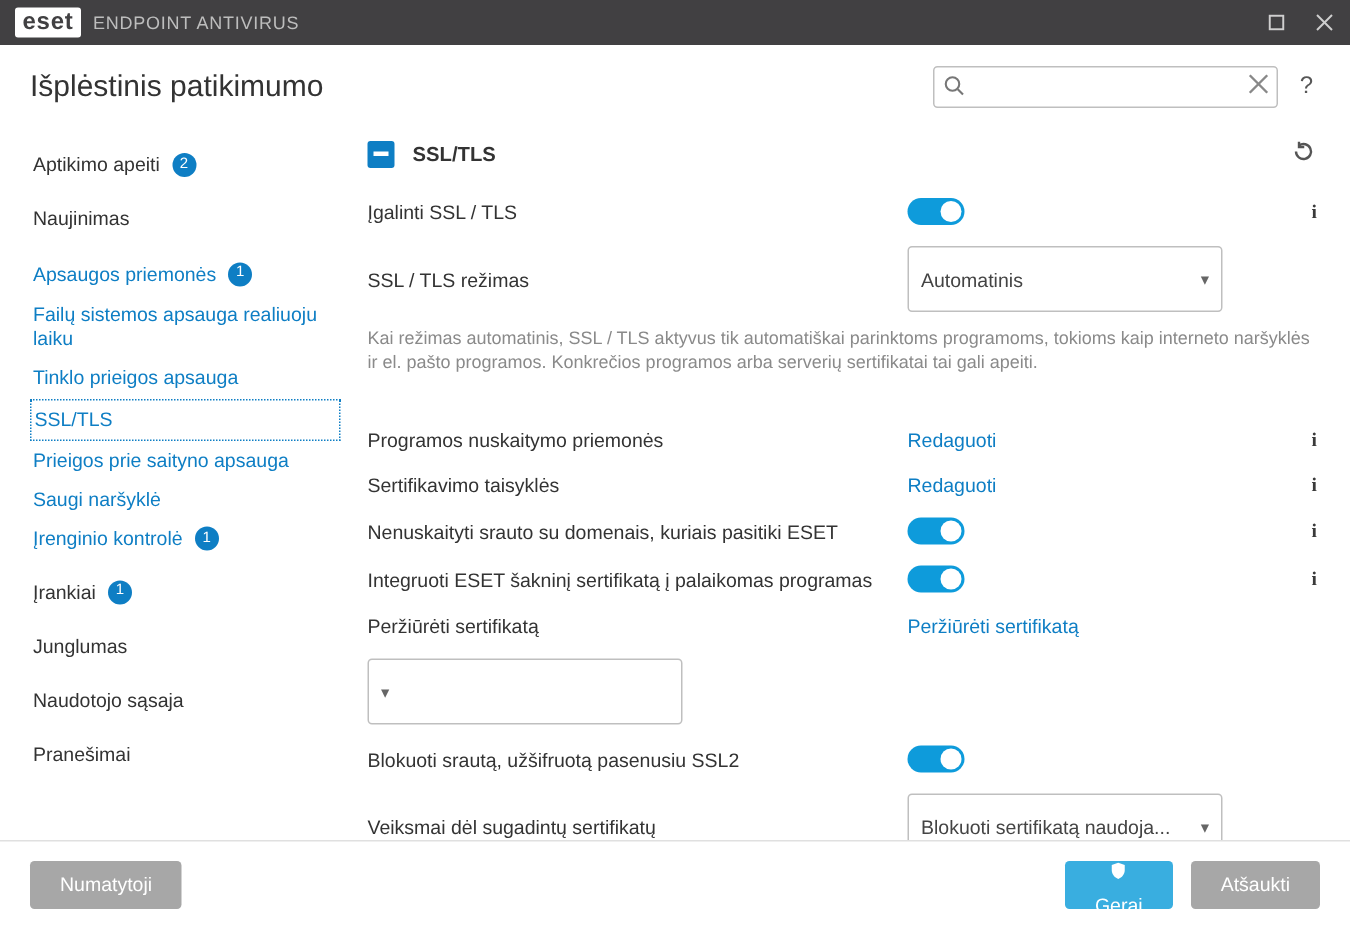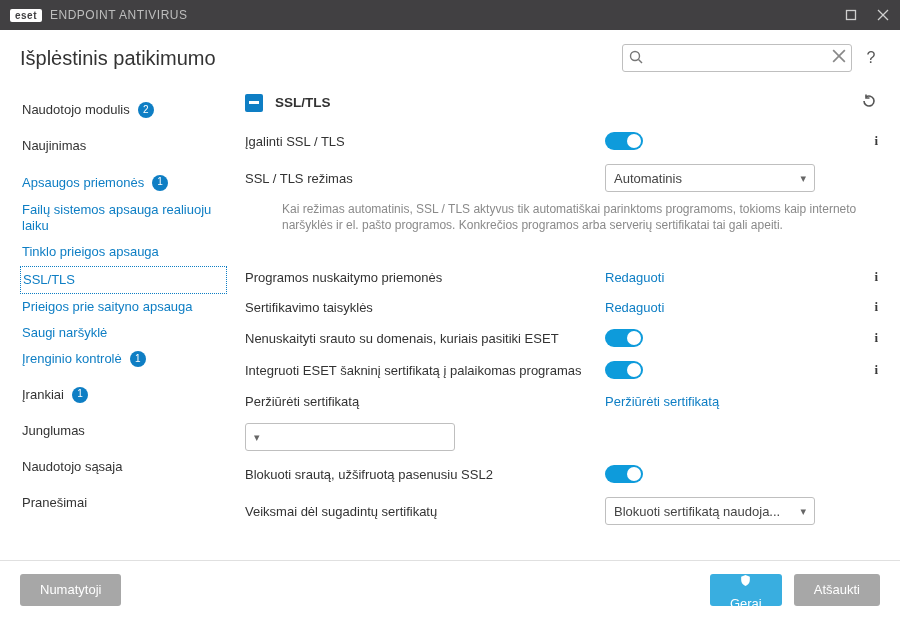--- a/index.html
+++ b/index.html
@@ -1,21 +1,21 @@
 <!DOCTYPE html>
 <html><head>
 <meta charset="utf-8">
 <style>
   * { box-sizing: border-box; margin: 0; padding: 0; font-family: "Segoe UI", Arial, sans-serif; }
   html, body { width: 900px; height: 620px; overflow: hidden; background: #fff; }
 
   
   .titlebar { height: 30px; background: #414042; color: #fff; display: flex; align-items: center; padding: 0 10px; }
   .titlebar .brand { display: flex; align-items: center; gap: 8px; font-size: 12px; letter-spacing: .5px; }
-  .titlebar .brand .eset-logo { background:#fff; color:#414042; font-weight:700; font-size:10px; padding:1px 5px; border-radius:2px; }
+  .titlebar .brand .eset-logo { background:#fff; color:#414042; font-weight:700; font-size:16px; padding:1px 5px; border-radius:2px; }
   .titlebar .brand .prodname { color:#bdbdbd; font-weight:400; }
   .titlebar .winctrls { margin-left:auto; display:flex; gap:18px; }
   .titlebar .winctrls span { width:14px; height:14px; display:inline-flex; align-items:center; justify-content:center; cursor:pointer; color:#cfcfcf; }
   .titlebar .winctrls svg { stroke:#cfcfcf; }
 
   
   .header { display:flex; align-items:center; padding: 14px 20px 10px 20px; }
   .header h1 { font-size:20px; font-weight:400; color:#333; }
   .header .search-wrap { margin-left:auto; display:flex; align-items:center; gap:10px; }
   .search-box { position:relative; width:230px; }
@@ -42,28 +42,28 @@
   .section-head .collapse { width:18px; height:18px; background:#0e7ec4; border-radius:2px; display:inline-flex; align-items:center; justify-content:center; cursor:pointer; }
   .section-head .collapse span { display:block; width:10px; height:2.5px; background:#fff; }
   .section-head .title { font-weight:600; font-size:13.5px; }
   .section-head .undo { margin-left:auto; cursor:pointer; color:#555; }
 
   .row { display:flex; align-items:center; padding:7px 0; min-height:30px; }
   .row .label { flex: 0 0 360px; padding-right:10px; color:#333; }
   .row .control { flex: 0 0 210px; }
   .row .info { margin-left:auto; color:#3a3a3a; cursor:pointer; width:18px; text-align:right; }
   .row.note { padding-top:2px; }
-  .note-text { color:#8a8a8a; font-size:12px; line-height:1.35; flex:1;margin-left:37px; }
+  .note-text { color:#8a8a8a; font-size:12px; line-height:1.35; flex:1; }
   .hint-spacer { height:22px; }
 
   
   .toggle { width:38px; height:18px; border-radius:10px; background:#0e9bdb; position:relative; cursor:pointer; }
   .toggle .knob { position:absolute; top:2px; right:2px; width:14px; height:14px; background:#fff; border-radius:50%; }
   
-  .select { width:210px; height:28px; border:1px solid #bfbfbf; border-radius:3px; background:#fff; display:flex; align-items:center; padding:0 8px; cursor:pointer; justify-content:space-between; color:#444; }
+  .select { width:210px; height:44px; border:1px solid #bfbfbf; border-radius:3px; background:#fff; display:flex; align-items:center; padding:0 8px; cursor:pointer; justify-content:space-between; color:#444; }
   .select .chev { color:#666; font-size:11px; }
   .select .txt { white-space:nowrap; overflow:hidden; text-overflow:ellipsis; }
   
   .linkish { color:#0e7ec4; cursor:pointer; }
 
   
   .footer { height:58px; border-top:1px solid #e0e0e0; display:flex; align-items:center; padding:0 20px; background:#fff;gap:36px; }
   .btn { height:32px; padding:0 20px; border-radius:3px; border:none; font-size:13px; cursor:pointer; display:inline-flex; align-items:center; gap:6px; }
   .btn.default { background:#a7a7a7; color:#fff; }
   .btn.primary { background:#39aee0; color:#fff;flex-direction:column; }
@@ -113,21 +113,21 @@
       </span>
     </div>
     <div class="help">?</div>
   </div>
 </div>
 
 <div class="body">
 
   <div class="sidebar">
     <div class="item section">
-      <span>Naudotojo modulis</span>
+      <span>Aptikimo apeiti</span>
       <span class="badge">2</span>
     </div>
     <div class="item section">
       <span>Naujinimas</span>
     </div>
     <div class="group">
       <div class="item section" style="color:#0e7ec4">
         <span>Apsaugos priemonės</span>
         <span class="badge">1</span>
       </div>

